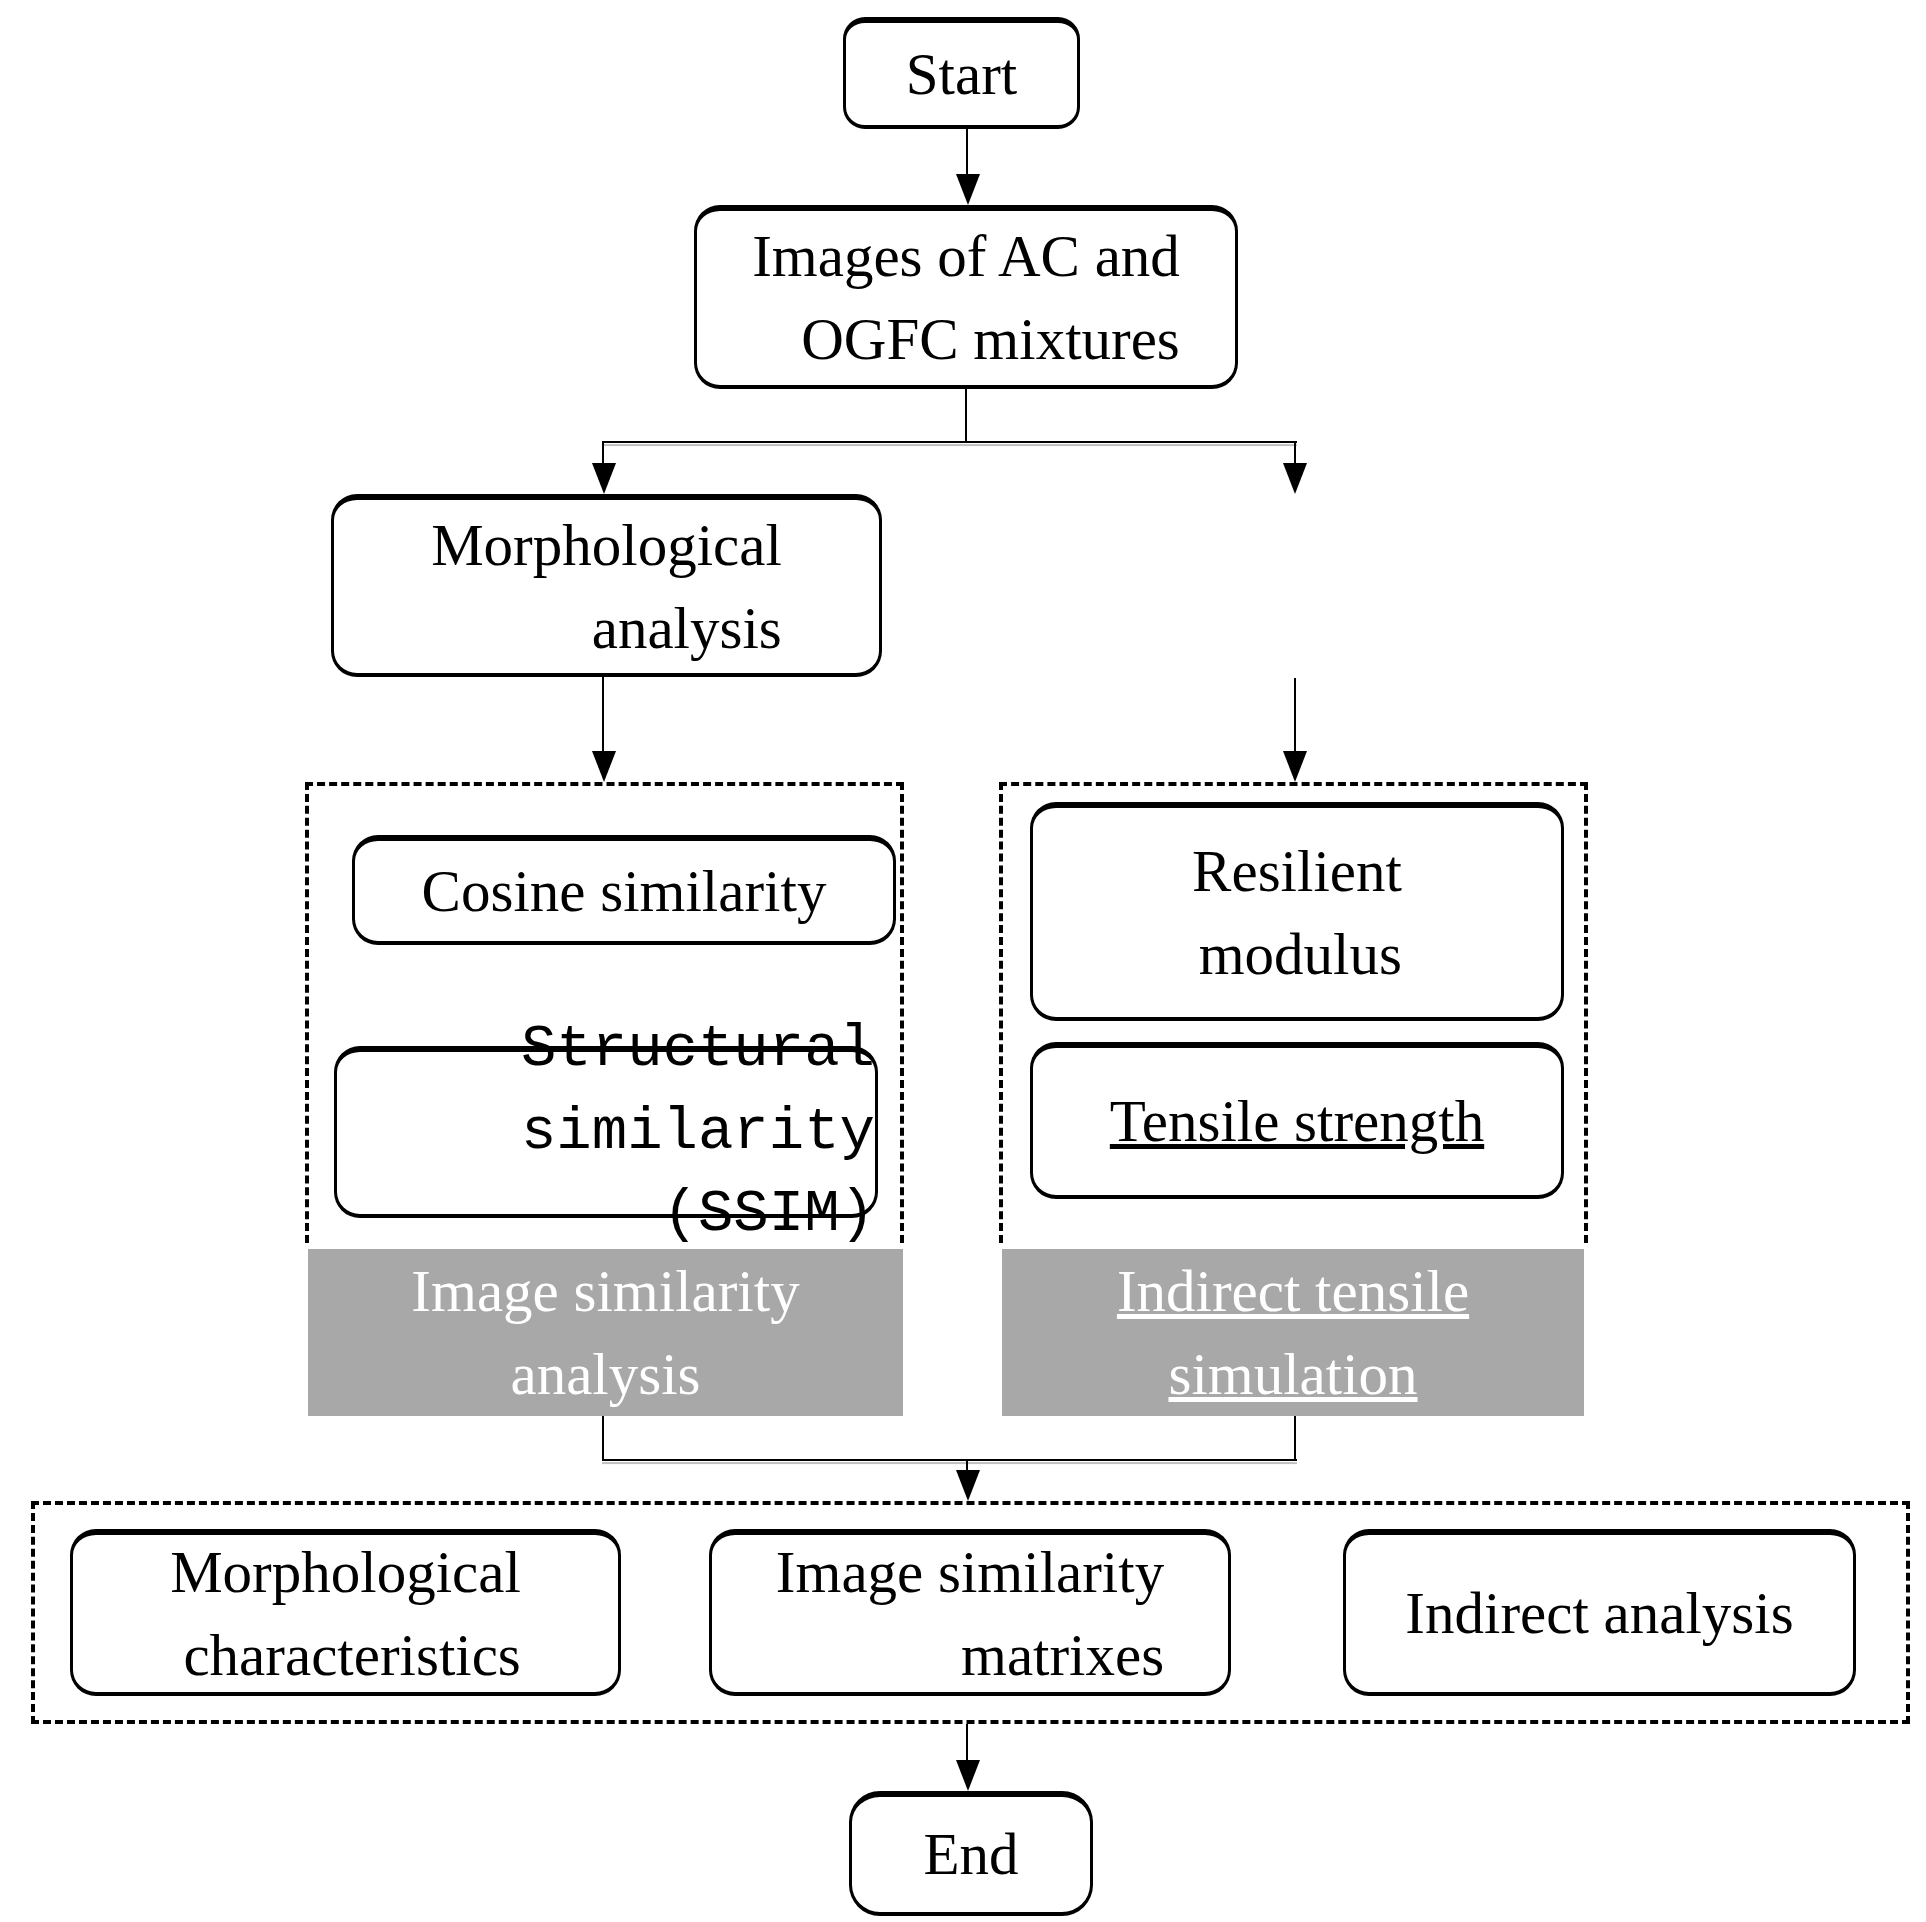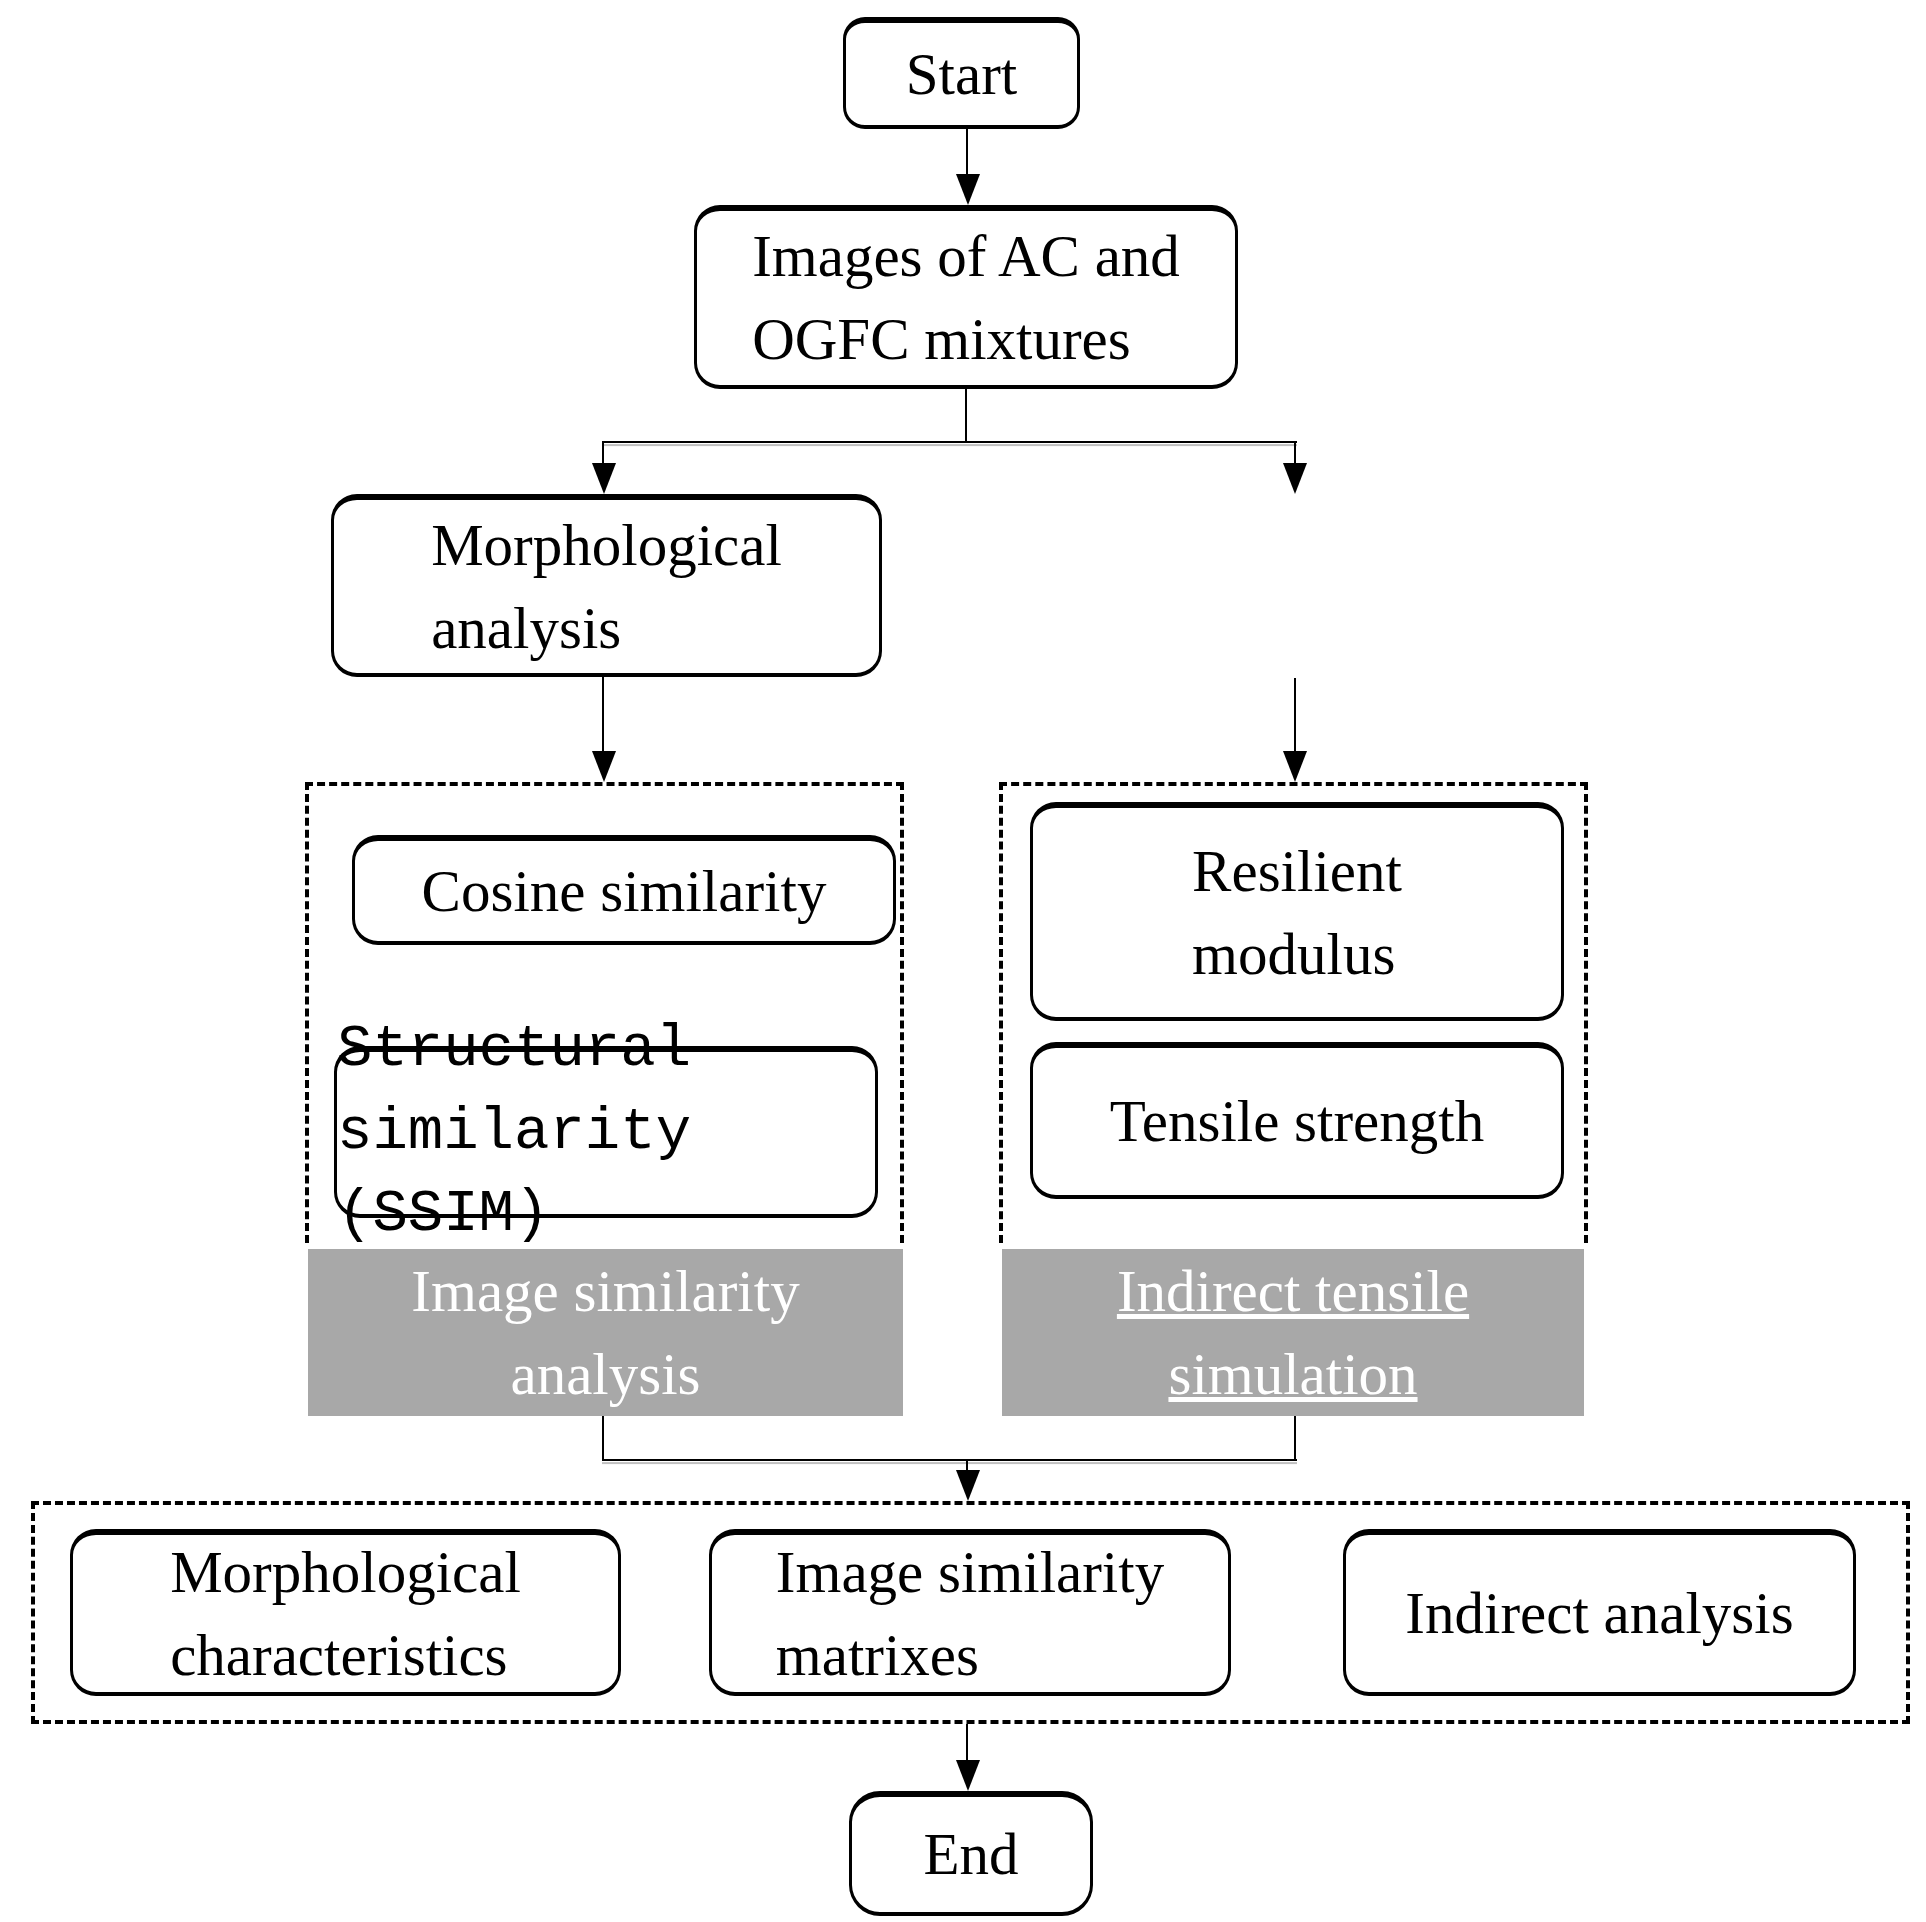--- a/index.html
+++ b/index.html
@@ -12,21 +12,21 @@
   }
   .node {
     position:absolute;
     box-sizing:border-box;
     background:#ffffff;
     border:3.1px solid #000000;
     border-top-width:6.2px;
     border-bottom-width:4.6px;
     border-radius:26px;
     display:flex; align-items:center; justify-content:center;
-    text-align:left;
+    text-align:right;
     font-size:59px; line-height:1.4;
   }
   .label { white-space:pre-line; display:block; }
   .band {
     position:absolute;
     box-sizing:border-box;
     background:#a8a8a8;
     color:#ffffff;
     display:flex; align-items:center; justify-content:center;
     text-align:center;
@@ -102,21 +102,21 @@
   <div class="node" style="left:334px; top:1046px; width:544px; height:172px;font-family:Liberation Mono, monospace;">
     <span class="label">Structural
 similarity (SSIM)</span>
   </div>
 
   <div class="node" style="left:1030px; top:802px; width:534px; height:219px;">
     <span class="label">Resilient
 modulus</span>
   </div>
 
-  <div class="node" style="left:1030px; top:1042px; width:534px; height:157px;">
+  <div class="node" style="left:1030px; top:1042px; width:534px; height:157px;text-decoration:underline;">
     <span class="label">Tensile strength</span>
   </div>
 
   <div class="band" style="left:308px; top:1249px; width:595px; height:167px;">
     <span class="label">Image similarity
 analysis</span>
   </div>
 
   <div class="band" style="left:1002px; top:1249px; width:582px; height:167px;text-decoration:underline;">
     <span class="label">Indirect tensile

